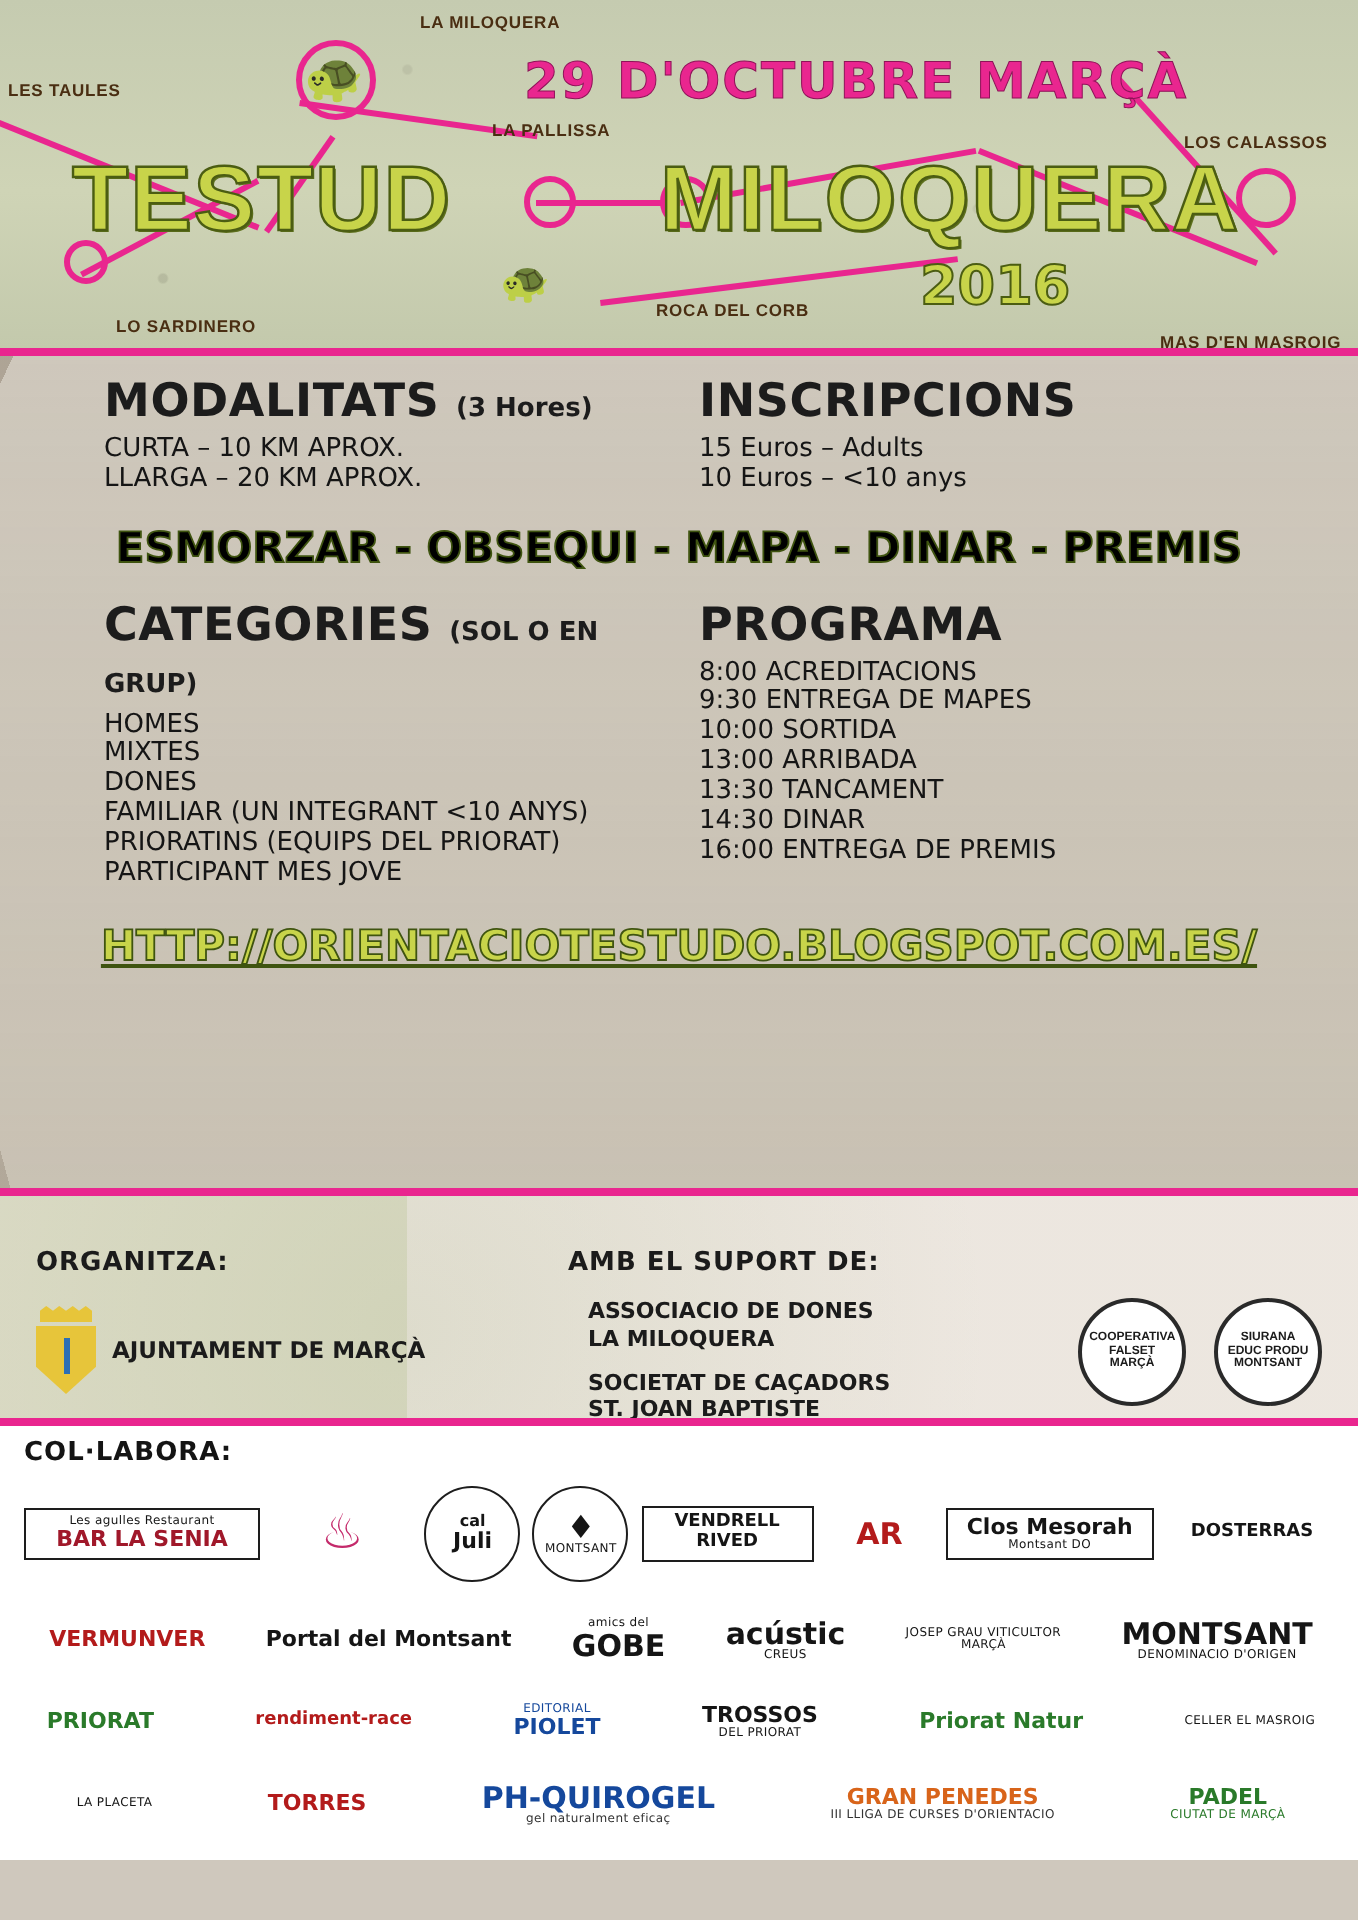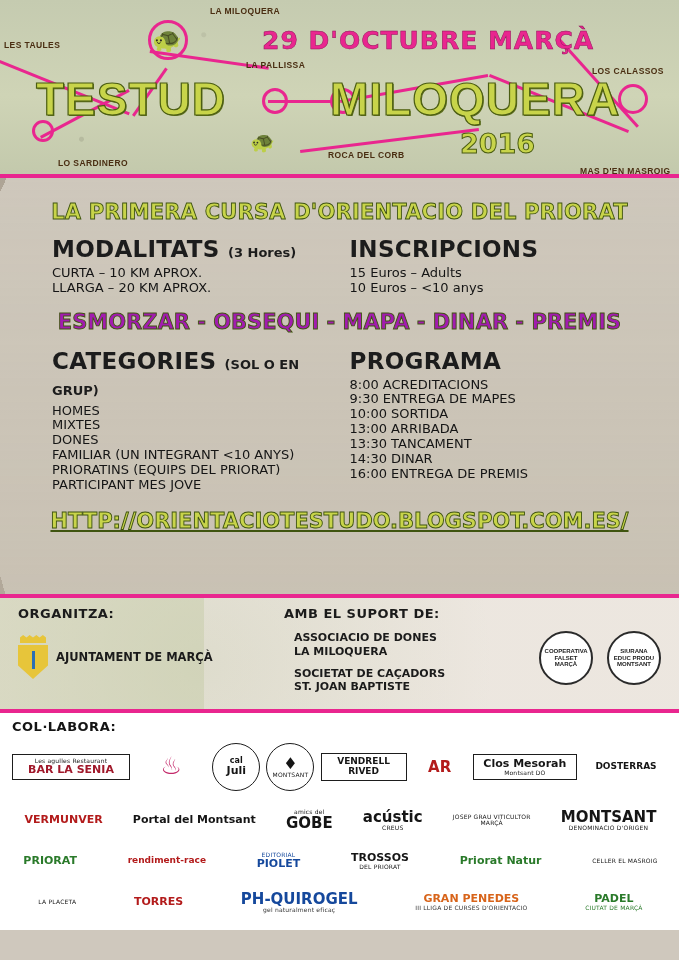--- a/index.html
+++ b/index.html
@@ -142,21 +142,21 @@
     color: #151515;
     line-height: 1.14;
     white-space: nowrap;
   }
 
   .banner {
     text-align: center;
     font-family: "DejaVu Sans", sans-serif;
     font-size: 21px;
     font-weight: bold;
-    color: #a21caf;
+    color: #000000;
     -webkit-text-stroke: .9px #3f5410;
     margin: 14px 0 14px 0;
   }
   .url {
     text-align: center;
     font-family: "DejaVu Sans", sans-serif;
     font-size: 21px;
     font-weight: bold;
     color: #c8d44a;
     -webkit-text-stroke: .9px #3f5410;
@@ -171,21 +171,21 @@
     background: #efe9e3;
     border-bottom: 4px solid #e9268f;
     overflow: hidden;
   }
   .support-bg {
     position: absolute; inset: 0;
     background:
       linear-gradient(90deg, rgba(200,205,170,.5) 0 30%, rgba(230,225,215,.3) 30% 100%),
       radial-gradient(circle at 30% 60%, rgba(180,190,150,.35), transparent 60%);
   }
-  .support-inner { position: relative; padding: 8px 18px; }
+  .support-inner { position: relative; padding: 26px 18px; }
   .lbl {
     font-family: "DejaVu Sans", sans-serif;
     font-size: 13px; font-weight: bold; color: #1b1b1b;
     letter-spacing: .5px;
   }
   .org-name {
     font-family: "DejaVu Sans", sans-serif;
     font-size: 11.5px; font-weight: bold; color: #1b1b1b;
   }
   .sup-name {
@@ -312,21 +312,20 @@
 
     <div class="title-main">TESTUD</div>
     <div class="title-main" style="left:330px;">MILOQUERA</div>
     <div class="title-sub">2016</div>
   </div>
 
   <div class="body-sec">
     <div class="body-bg"></div>
     <div class="body-inner">
 
-      <div class="headline">LA PRIMERA CURSA D'ORIENTACIO DEL PRIORAT</div>
 
       <div class="cols">
         <div class="col-l">
           <h2 class="sec">
             <span>MODALITATS</span>
             <span class="small">(3 Hores)</span>
           </h2>
           <div class="line">CURTA – 10 KM APROX.</div>
           <div class="line">LLARGA – 20 KM APROX.</div>
         </div>

